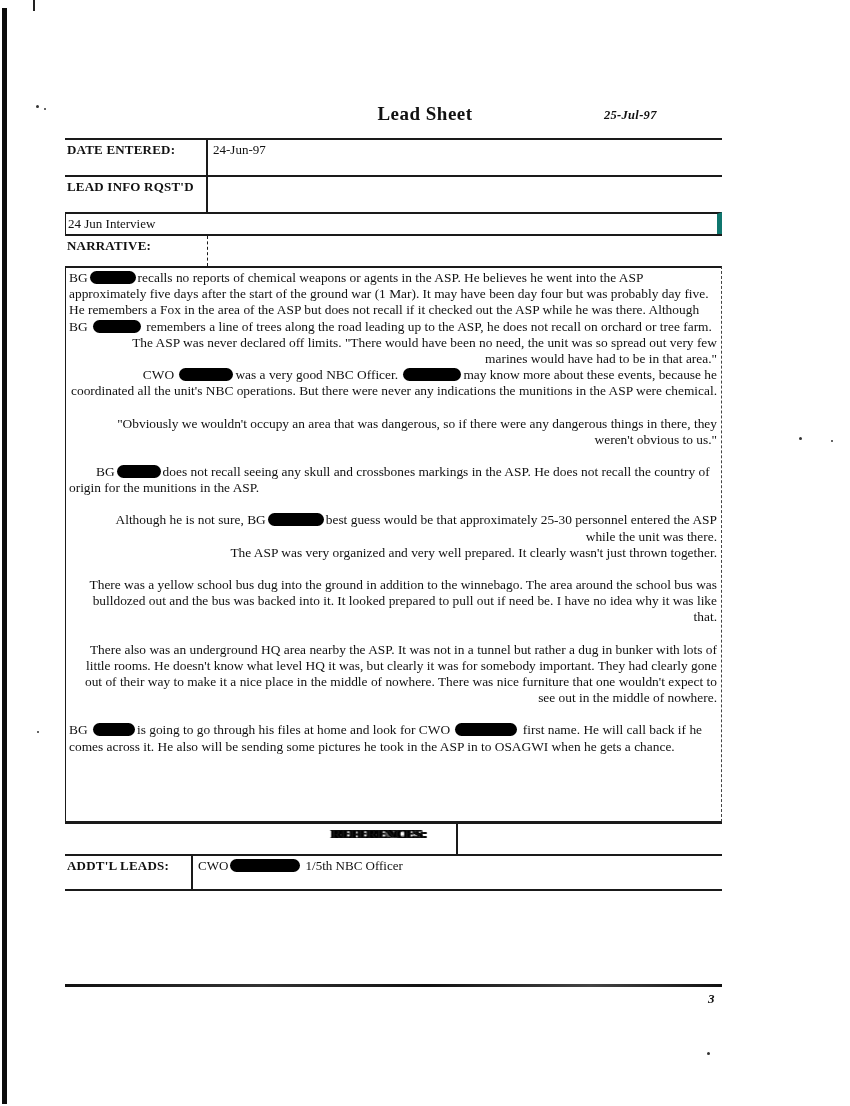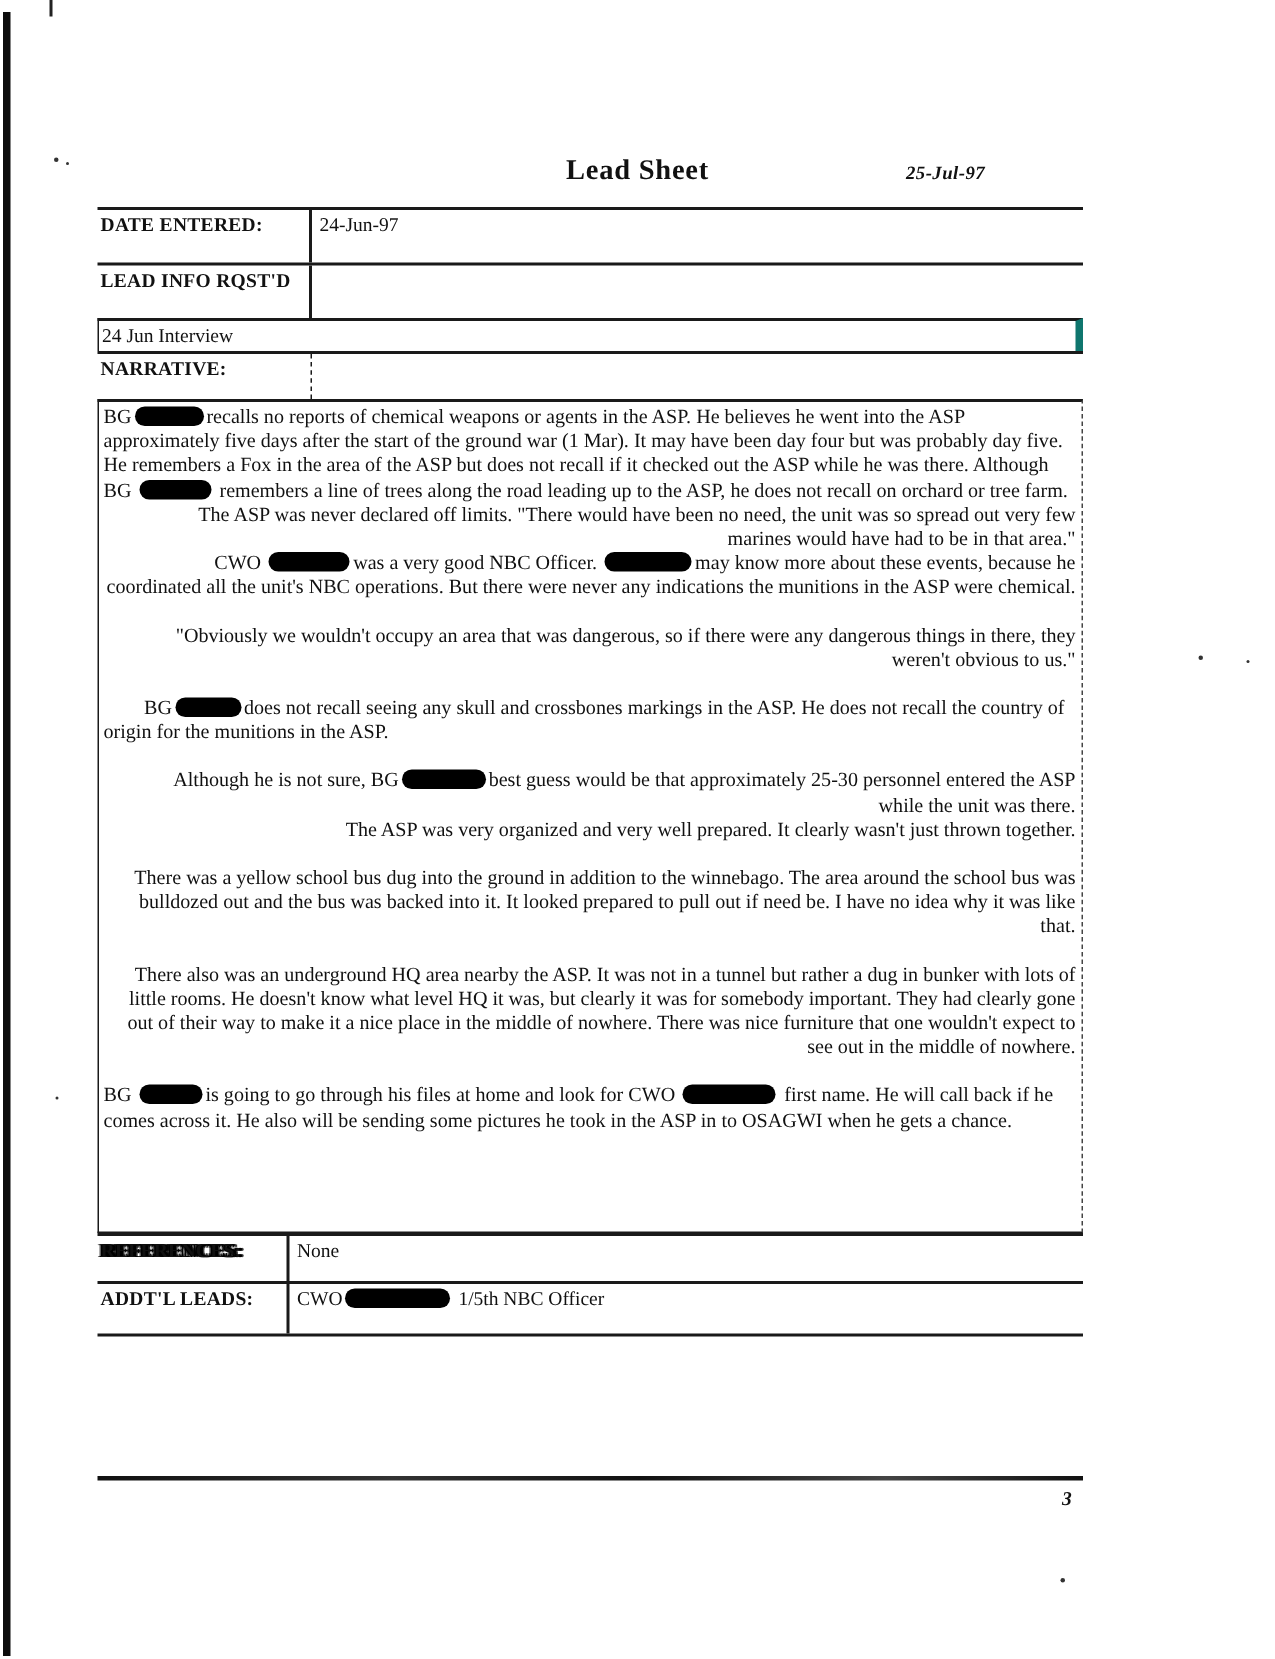--- a/index.html
+++ b/index.html
@@ -138,21 +138,20 @@
       <p class="para gap indent">Although he is not sure, BG<span class="redact" style="width: 56px; background: rgb(0, 0, 0);"></span>best guess would be that approximately 25-30 personnel entered the ASP while the unit was there.</p>
       <p class="para indent">The ASP was very organized and very well prepared.  It clearly wasn't just thrown together.</p>
       <p class="para gap indent">There was a yellow school bus dug into the ground in addition to the winnebago.  The area around the school bus was bulldozed out and the bus was backed into it.  It looked prepared to pull out if need be.  I have no idea why it was like that.</p>
       <p class="para gap indent">There also was an underground HQ area nearby the ASP.  It was not in a tunnel but rather a dug in bunker with lots of little rooms.  He doesn't know what level HQ it was, but clearly it was for somebody important.  They had clearly gone out of their way to make it a nice place in the middle of nowhere.  There was nice furniture that one wouldn't expect to see out in the middle of nowhere.</p>
       <p class="para gap">BG <span class="redact" style="width: 42px; background: rgb(0, 0, 0);"></span>is going to go through his files at home and look for CWO <span class="redact" style="width: 62px; background: rgb(0, 0, 0);"></span> first name.  He will call back if he comes across it.  He also will be sending some pictures he took in the ASP in to OSAGWI when he gets a chance.</p>
     </div>
 
   <div class="footer-rows">
     <div class="frow h20">
       <div class="lbl smudged">REFERENCES:</div>
-      <div class="val">None</div>
     </div>
     <div class="frow h21" style="border-bottom:2px solid #1a1a1a;">
       <div class="lbl">ADDT'L LEADS:</div>
       <div class="val">CWO<span class="redact" style="width: 70px; background: rgb(0, 0, 0);"></span> 1/5th NBC Officer</div>
     </div>
   </div>
 
 </div>
 
 <div class="bottom-rule"></div>

